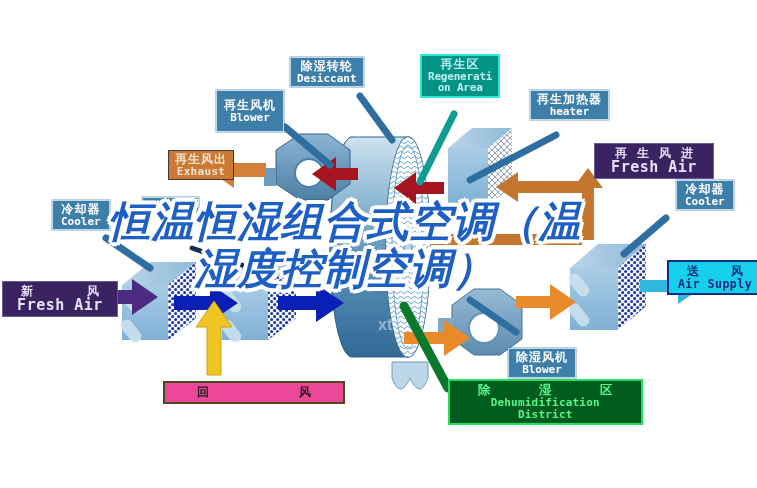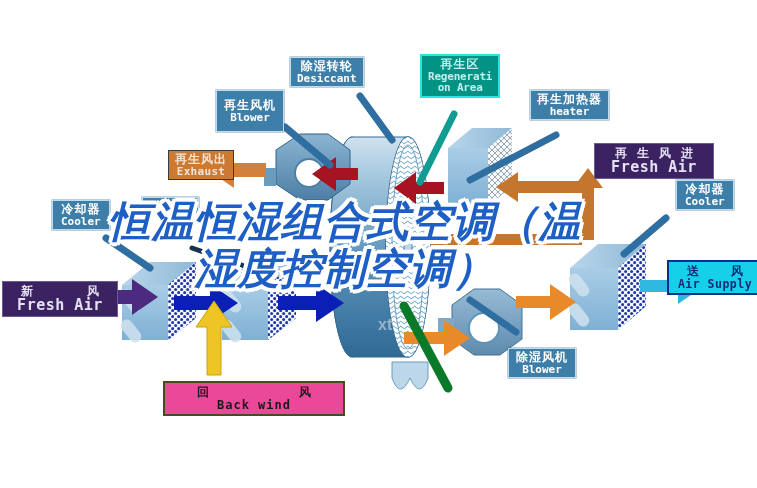--- a/index.html
+++ b/index.html
@@ -282,28 +282,32 @@
     <span class="cn">冷却器</span>
   </div>
 
   <div class="lbl purple" style="left:2px;top:281px;padding:3px 8px;">
     <span class="cn">新　　风</span>
     <span class="en">Fresh Air</span>
   </div>
 
   <div class="lbl yellow" style="left:163px;top:381px;padding:3px 10px;">
     <span class="cn">回　　风</span>
-    <span class="en">Back wind</span>
   </div>
 
   <div class="lbl blue" style="left:508px;top:336px;padding:2px 7px;margin-top:12px;">
     <span class="cn">除湿风机</span>
     <span class="en">Blower</span>
   </div>
 
+  <div class="lbl green" style="left:448px;top:379px;padding:3px 10px;">
+    <span class="cn">除　湿　区</span>
+    <span class="en">Dehumidification</span>
+    <span class="en">District</span>
+  </div>
 
   <div class="lbl cyan" style="left:667px;top:260px;padding:3px 8px;">
     <span class="cn">送　风</span>
     <span class="en">Air Supply</span>
   </div>
 
   <div id="title">
     <span>恒温恒湿组合式空调（温</span>
     <span>湿度控制空调）</span>
   </div>

